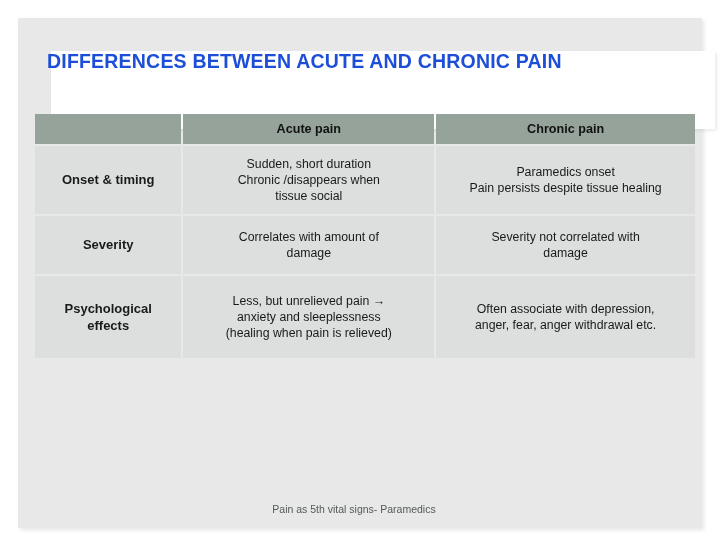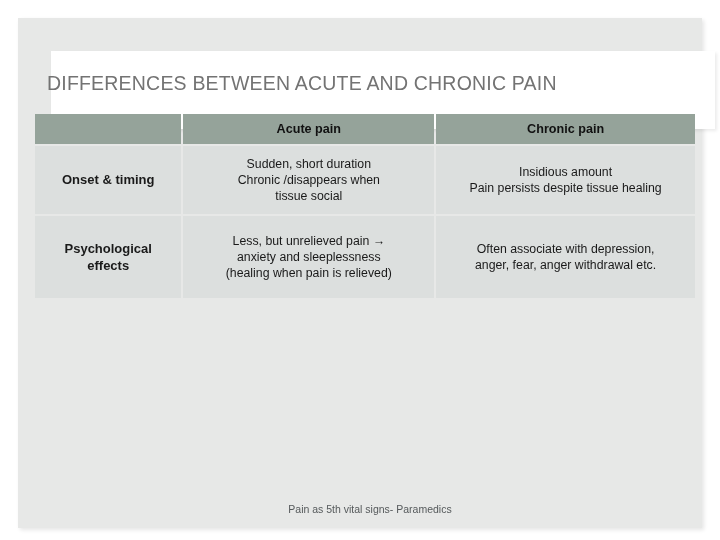--- a/index.html
+++ b/index.html
@@ -31,26 +31,26 @@
     left: 33px;
     top: 33px;
     width: 664px;
     height: 78px;
     background: #ffffff;
     box-shadow: 2px 2px 3px rgba(0,0,0,0.08);
   }
   .slide-title {
     position: absolute;
     left: 47px;
-    top: 72px;
+    top: 50px;
     width: 640px;
     font-size: 19.5px;
     letter-spacing: 0.2px;
-    color: #737373;
-    font-weight: 400;
+    color: #1d4ed8;
+    font-weight: 700;
     white-space: nowrap;
   }
 
   
   .pain-table {
     position: absolute;
     left: 33px;
     top: 112px;
     width: 664px;
     border-collapse: separate;
@@ -91,21 +91,21 @@
   .r2 td { height: 50px; }
   .r3 td { height: 46px; }
   .r4 td { height: 48px; }
   .r5 td { height: 70px; }
 
   .cell-lines span { display: block; }
 
   
   .slide-footer {
     position: absolute;
-    left: 38px;
+    left: 22px;
     top: 503px;
     width: 664px;
     text-align: center;
     font-size: 10.5px;
     color: #55595b;
   }
 </style>
 </head>
 <body>
 
@@ -131,26 +131,37 @@
   <tbody>
 
     <tr class="row-dark r1">
       <td class="rowlabel">Onset &amp; timing</td>
       <td class="cell-lines">
         <span>Sudden, short duration</span>
         <span>Chronic /disappears when</span>
         <span>tissue social</span>
       </td>
       <td class="cell-lines">
-        <span>Insidious amount</span>
+        <span>Paramedics onset</span>
         <span>Pain persists despite tissue healing</span>
       </td>
     </tr>
 
 
+    <tr class="row-dark r3">
+      <td class="rowlabel">Severity</td>
+      <td class="cell-lines">
+        <span>Correlates with amount of</span>
+        <span>damage</span>
+      </td>
+      <td class="cell-lines">
+        <span>Severity not correlated with</span>
+        <span>damage</span>
+      </td>
+    </tr>
 
 
     <tr class="row-dark r5">
       <td class="rowlabel cell-lines">
         <span>Psychological</span>
         <span>effects</span>
       </td>
       <td class="cell-lines">
         <span>Less, but unrelieved pain →</span>
         <span>anxiety and sleeplessness</span>

